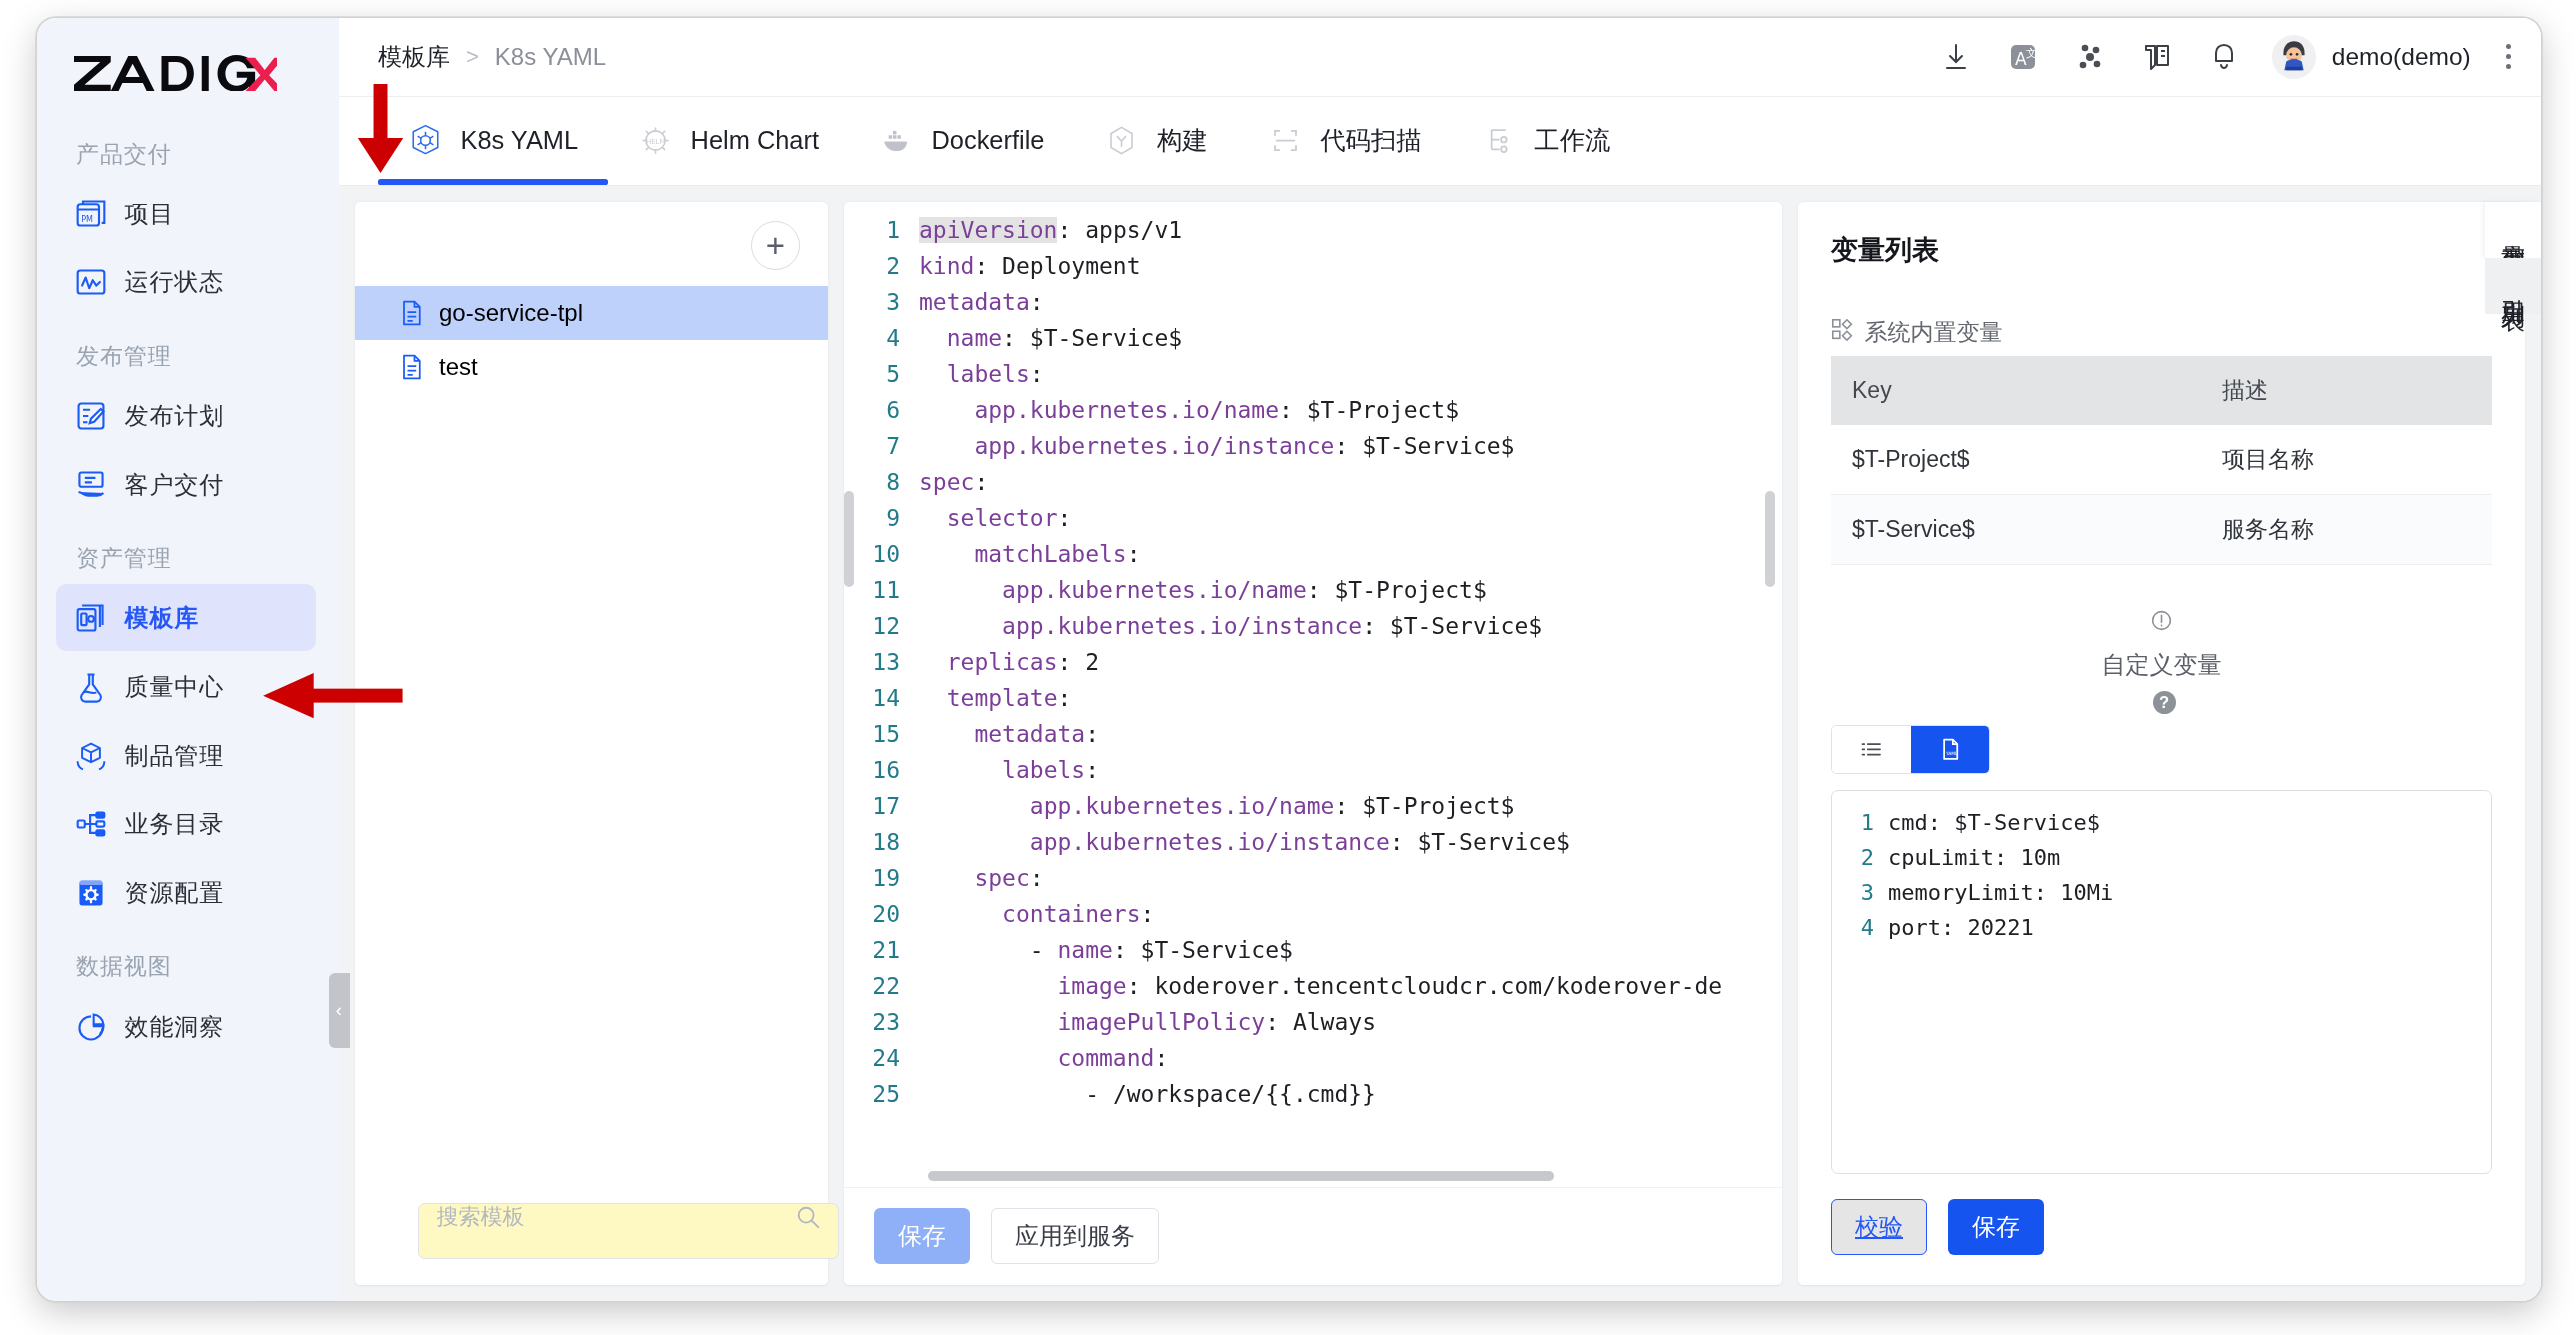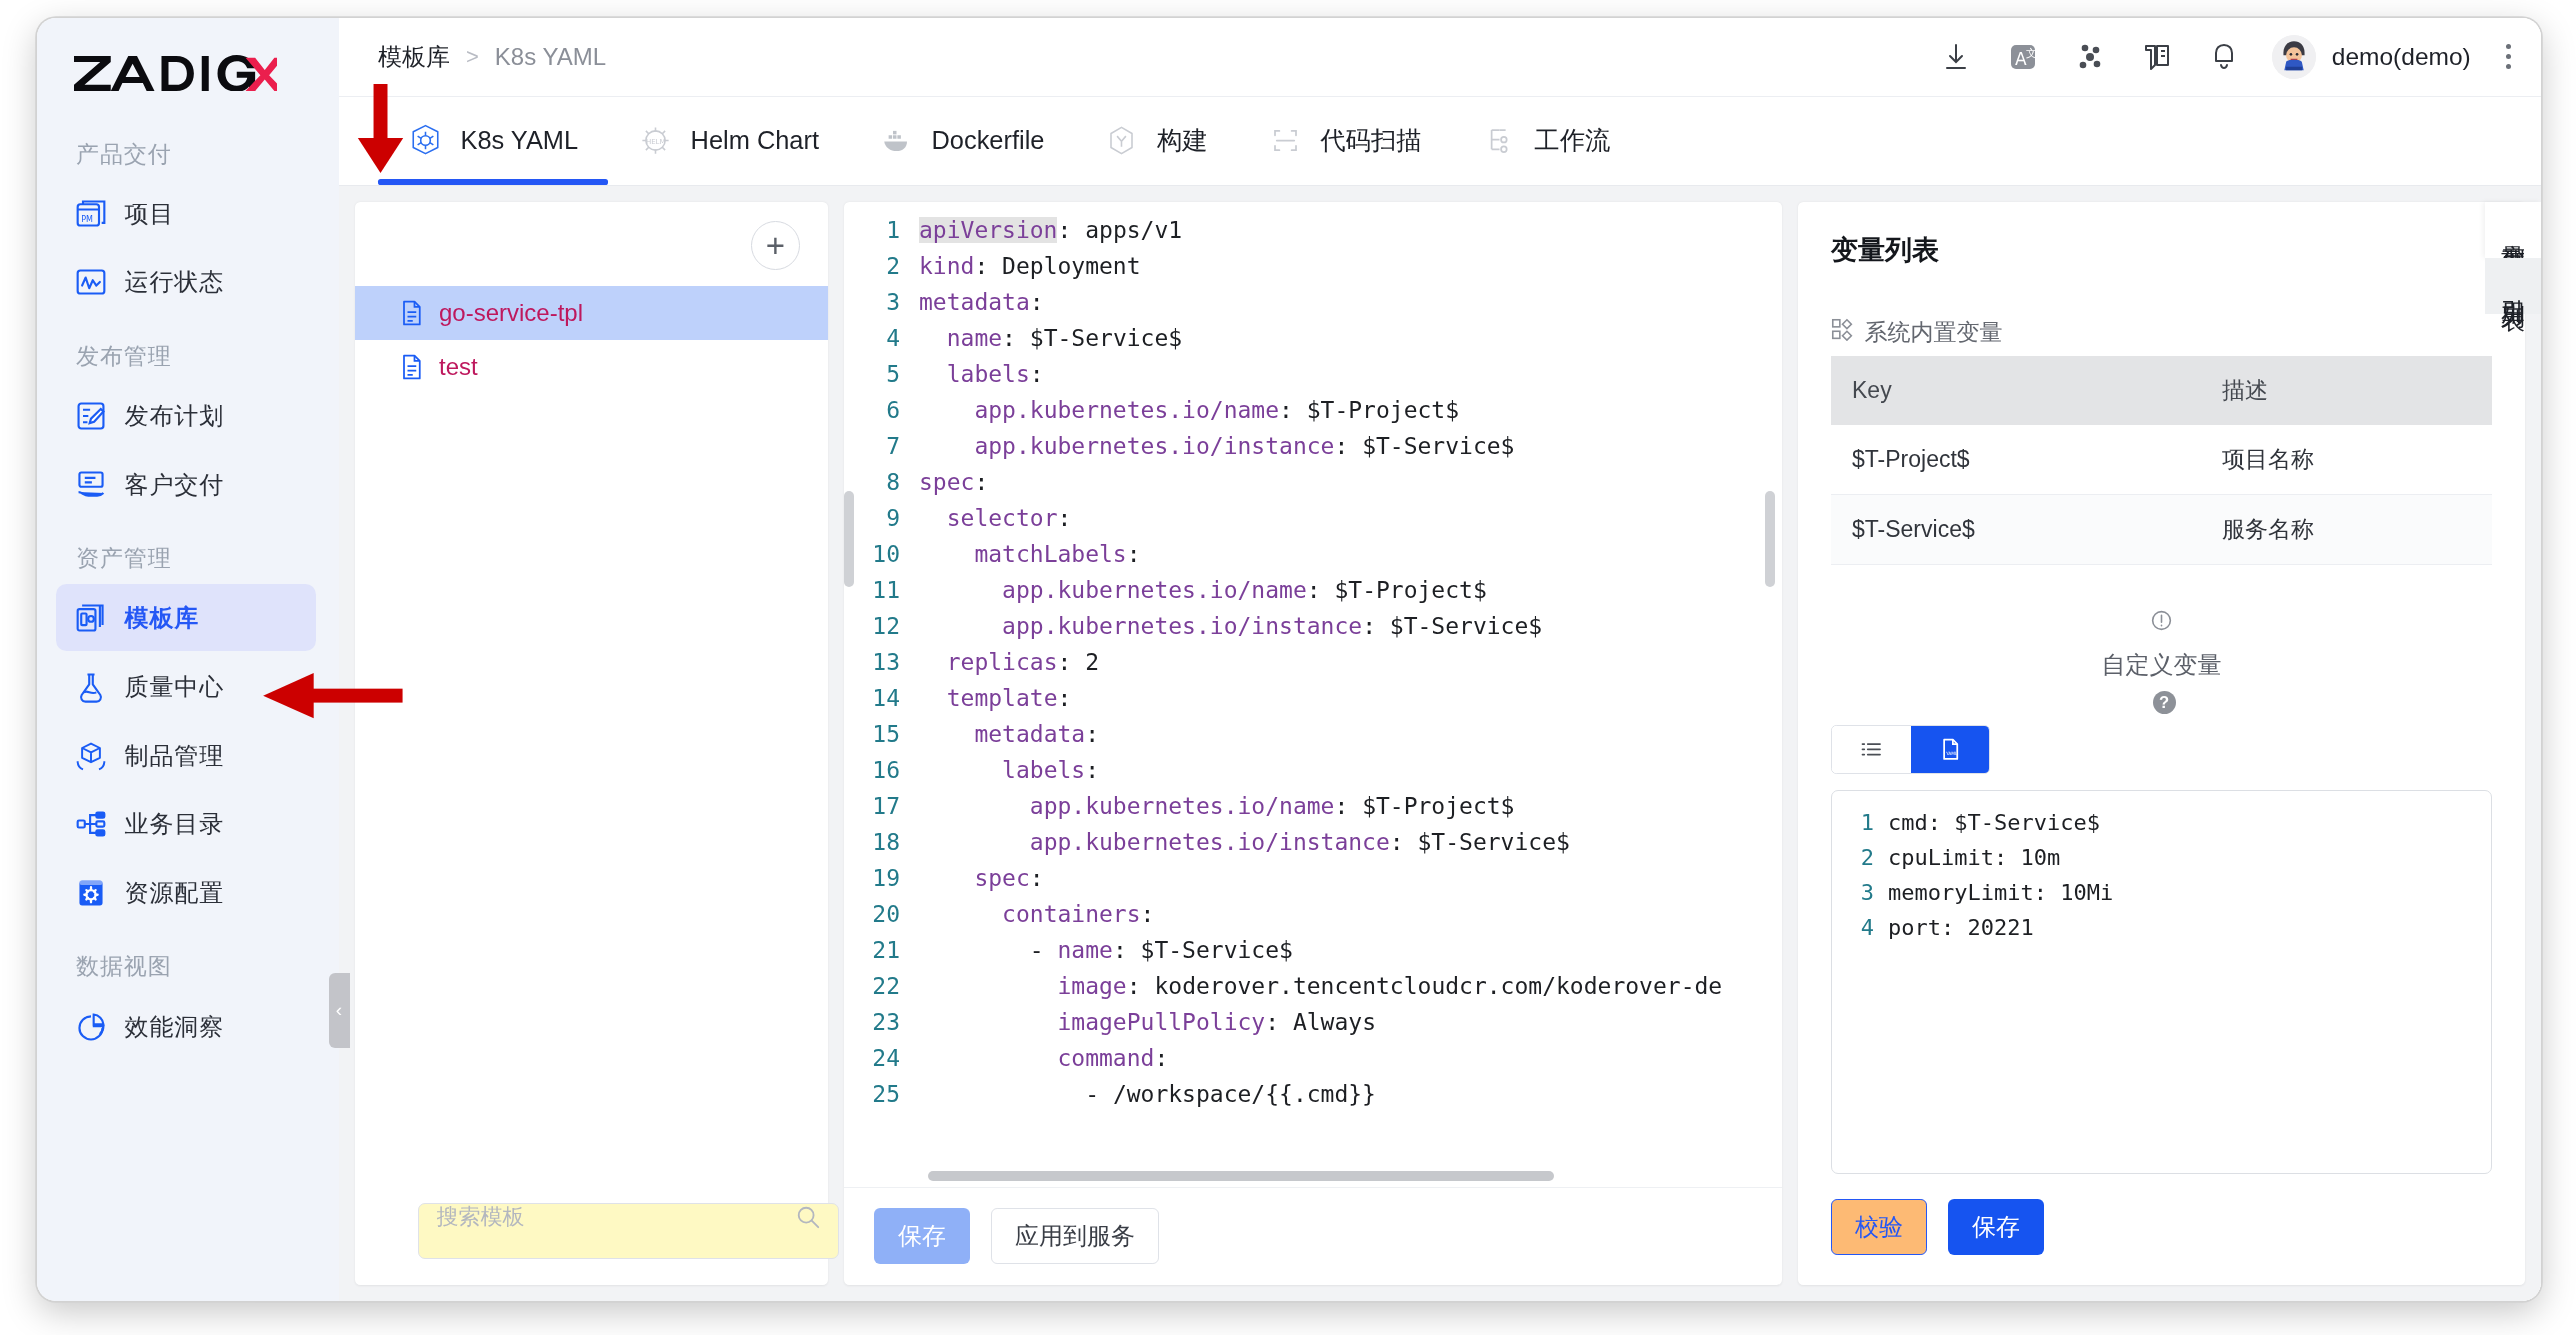--- a/index.html
+++ b/index.html
@@ -147,21 +147,21 @@
     width: 49px; height: 49px; border-radius: 50%;
     border: 1.8px solid #d7dae0; background:#fff;
     display:flex; align-items:center; justify-content:center;
     color:#5b6068; font-size: 33px; line-height: 1;
     cursor: pointer;
   }
   .tpl-list { margin-top: 84px; flex: 1; overflow: hidden; }
   .tpl-item {
     display:flex; align-items:center; gap: 14px;
     height: 54px; padding-left: 42px;
-    font-size: 24px; color: #be185d;
+    font-size: 24px; color: #000000;
     cursor: pointer;
   }
   .tpl-item.selected { background: #bed1fb; }
   .tpl-item .file-ico { width: 28px; height: 28px; flex:0 0 28px; }
   .tpl-search-wrap { padding: 19px 26px 26px 26px; }
   .tpl-search {
     height: 56px; width: 100%;
     border: 1.8px solid #dfe2e8; border-radius: 7px;
     display:flex; align-items:flex-start;
     padding: 0 17.5px;
@@ -234,21 +234,21 @@
     font-size: 24px;
     display:flex; align-items:center; justify-content:center;
     padding: 12px 23px;
     cursor: pointer;
     font-family: "Liberation Sans", sans-serif;
     border: 1.8px solid transparent;
   }
   .btn-primary-soft { background: #8fb0f7; color: #fff; }
   .btn-outline { background: #fff; color: #3a3e46; border-color: #dfe2e8; }
   .btn-primary { background: #1654f0; color: #fff; }
-  .btn-ghost-blue { background: #fdba74; color: #2457f5; border-color: #2457f5; }
+  .btn-ghost-blue { background: #e5e5e5; color: #2457f5; border-color: #2457f5; text-decoration: underline; }
 
   
   .var-card {
     width: 727px; flex: 0 0 727px;
     background: #fff;
     border-radius: 5.3px;
     box-shadow: 0 0.9px 2.6px rgba(0,0,0,0.07);
     padding: 30px 33px;
     display:flex; flex-direction: column;
     position: relative;

